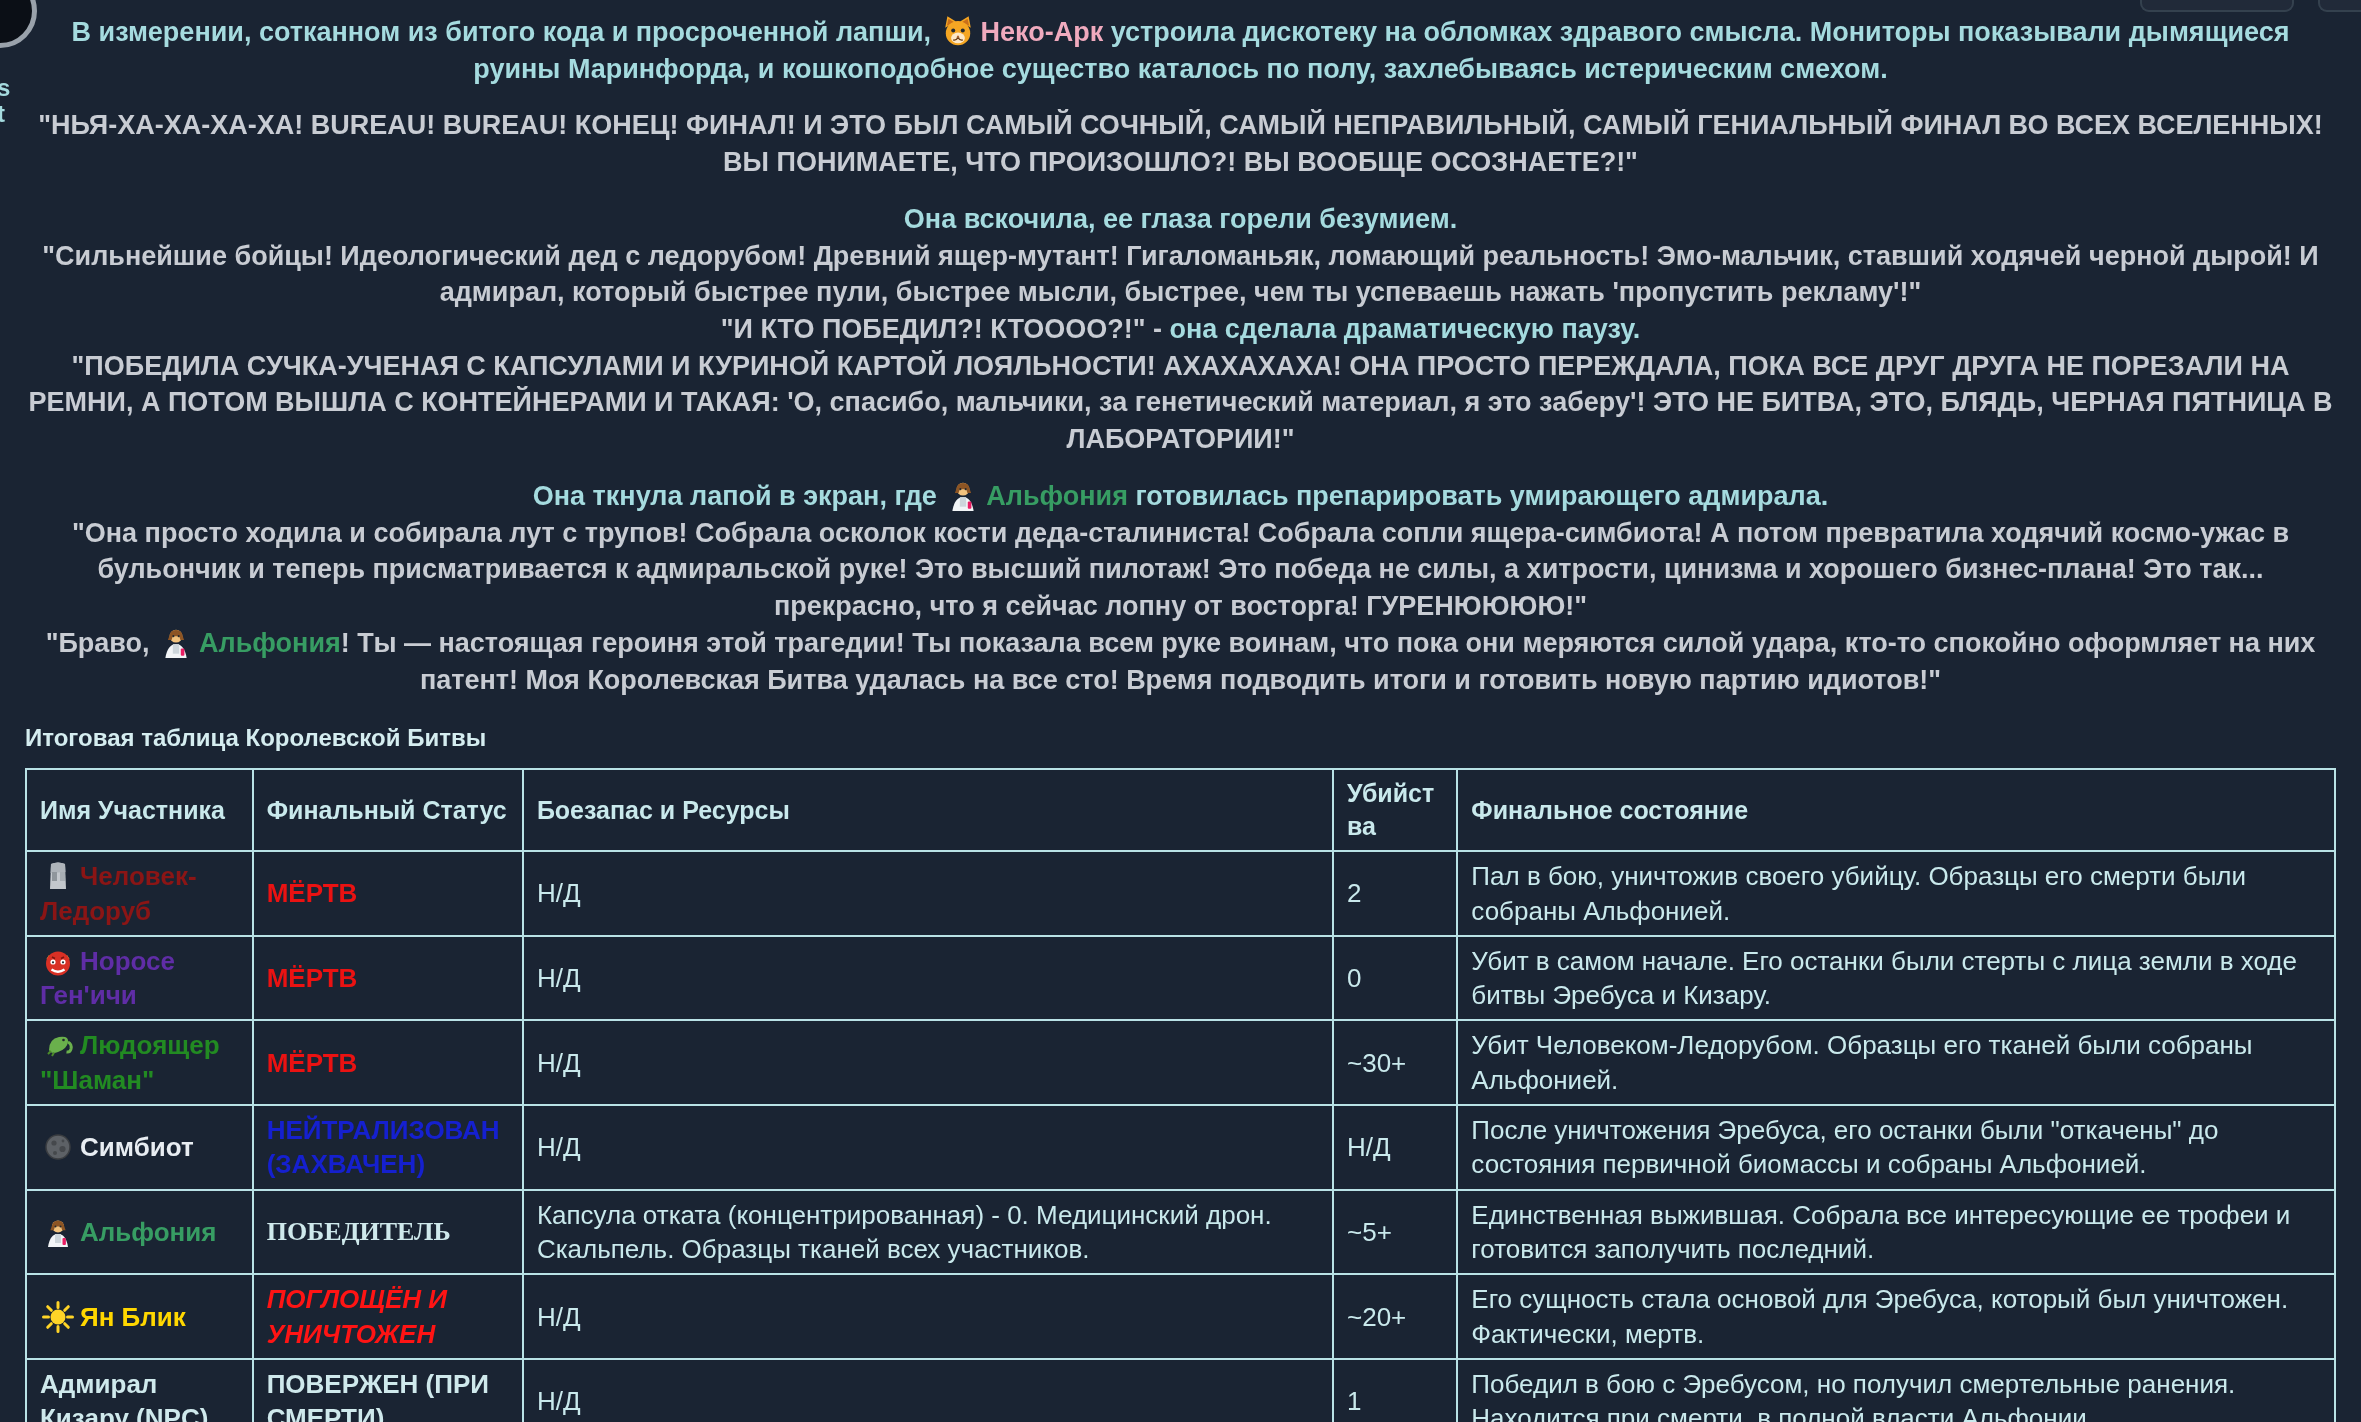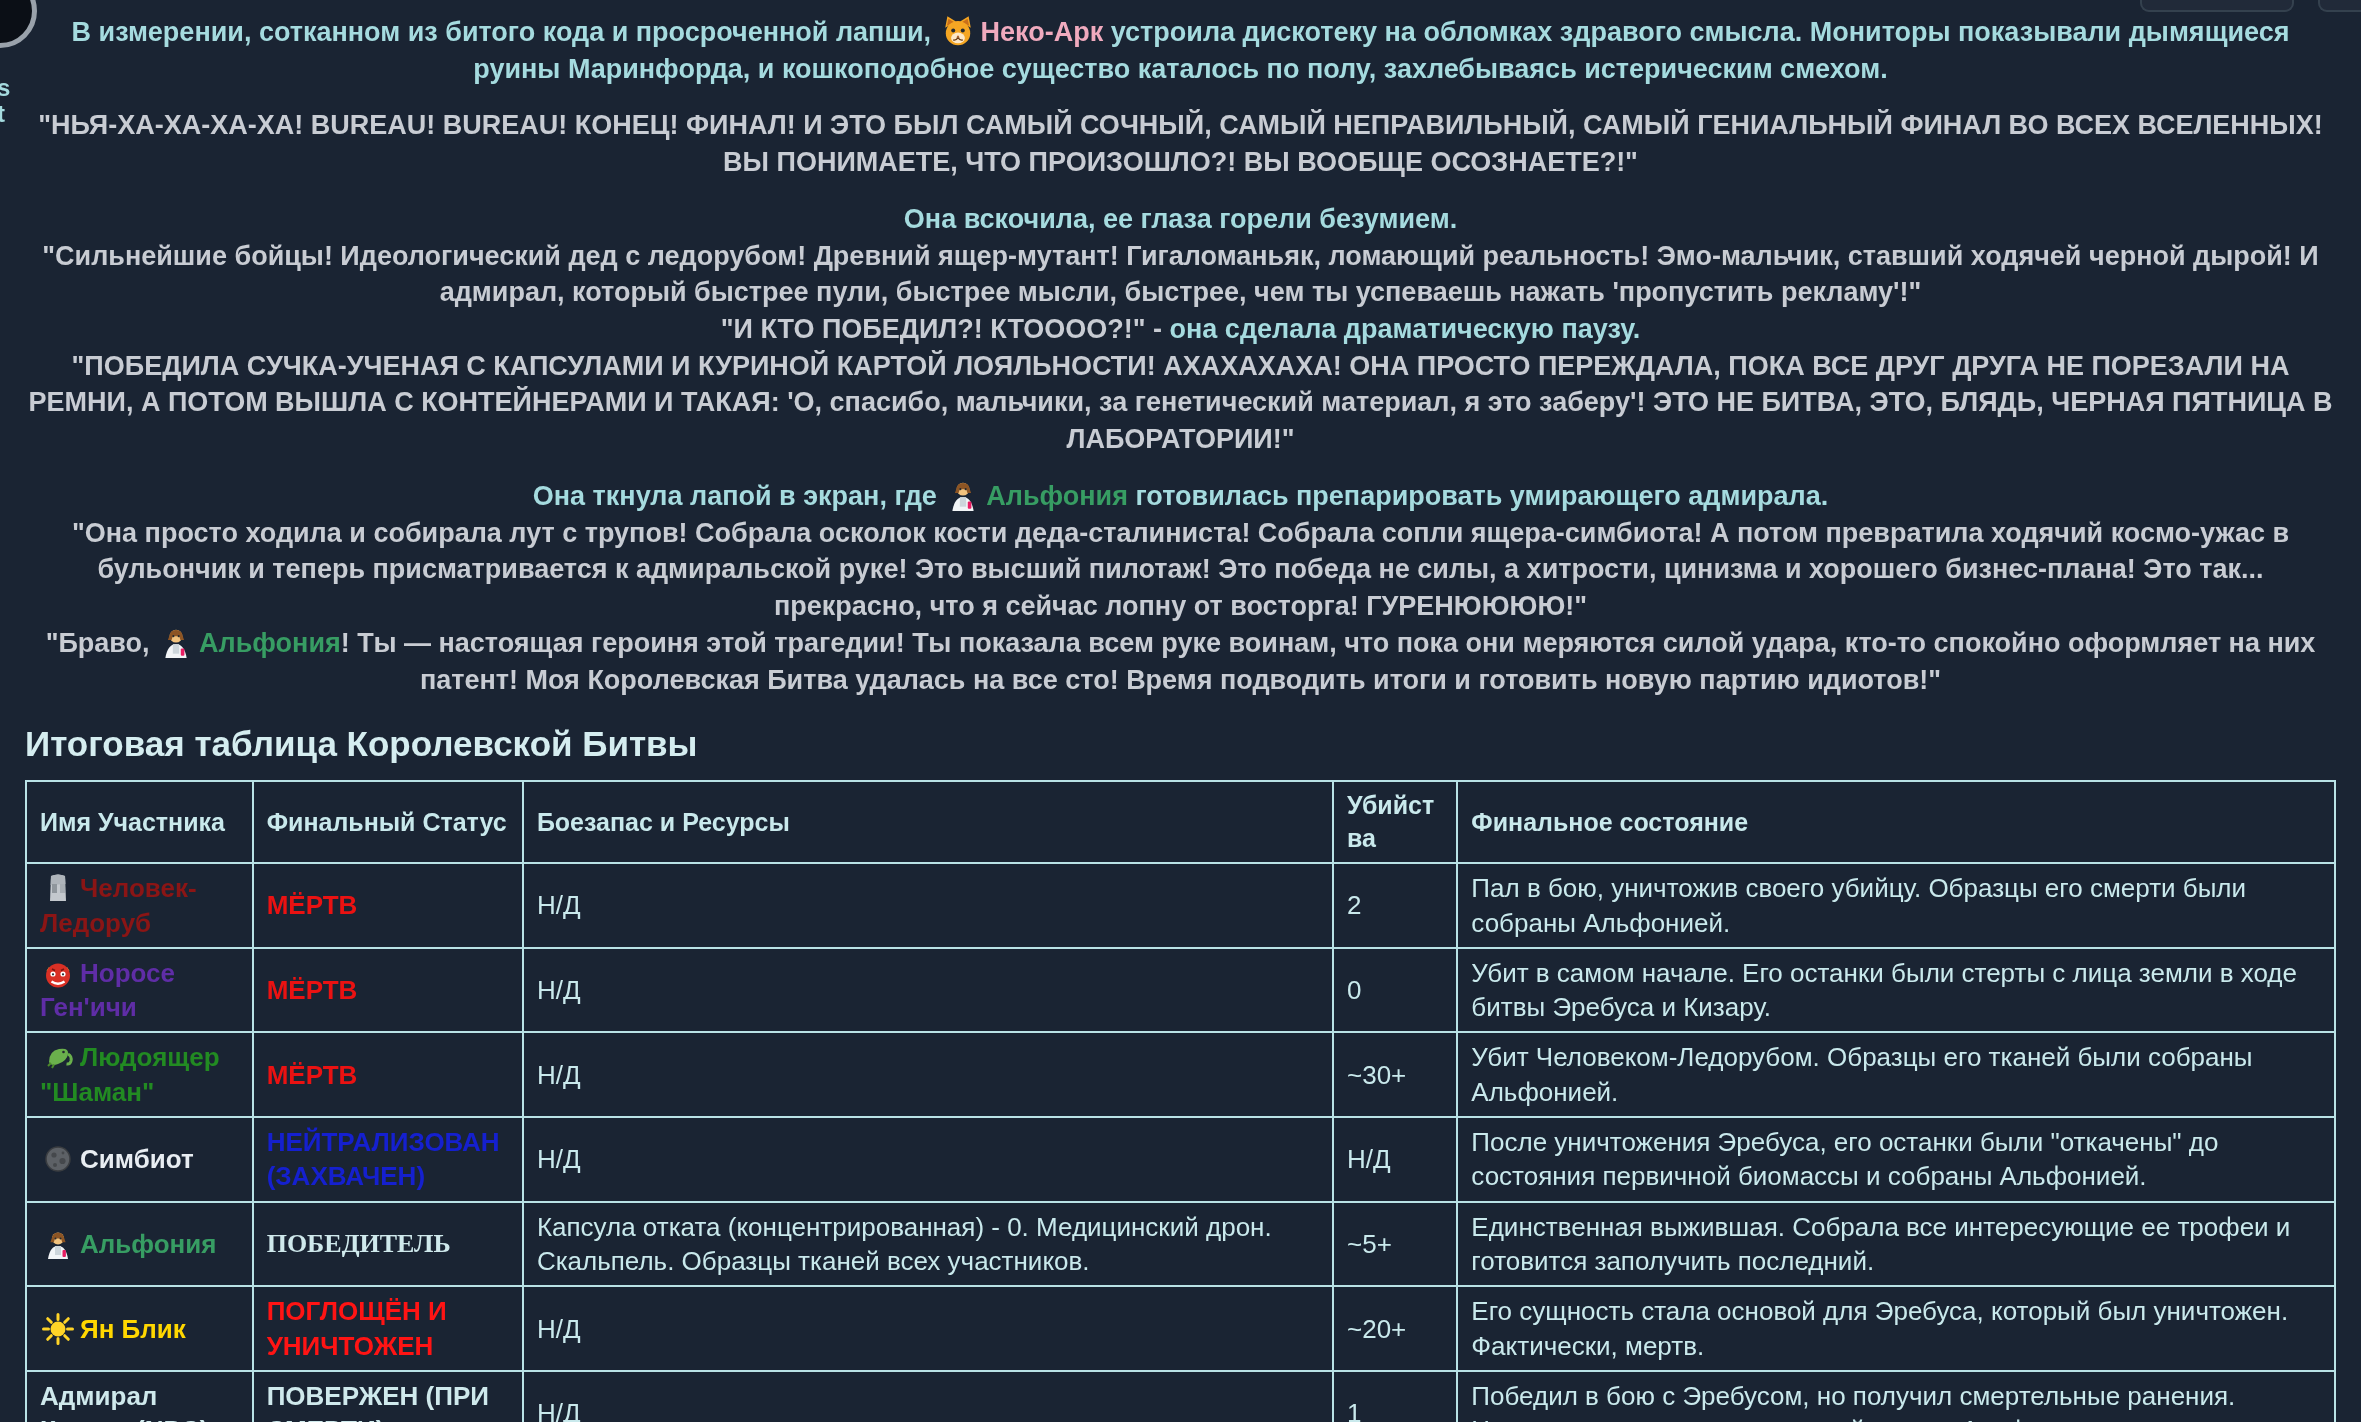--- a/index.html
+++ b/index.html
@@ -40,21 +40,21 @@
   .story p.gap{margin-top:20px;}
   .nar{color:#a5dbdf;font-weight:600;}
   .dlg{color:#c8ccd3;font-weight:600;}
   .neko{color:#f0aabe;font-weight:700;}
   .alph{color:#379d63;font-weight:700;}
   .emoji{display:inline-block;vertical-align:-7px;margin:0 6px 0 2px;line-height:0;}
   .emoji svg{width:34px;height:34px;}
 
   .table-title{
     margin:26px 0 16px 0;
-    font-size:35px;font-weight:700;color:#d5edf0;
+    font-size:24px;font-weight:700;color:#d5edf0;
   }
   table.results{
     width:100%;border-collapse:collapse;table-layout:fixed;
   }
   table.results th, table.results td{
     border:2px solid #b9e2e6;
     padding:7px 13px;
     font-size:26px;line-height:1.32;
     color:#c9e9ec;
     vertical-align:middle;
@@ -198,21 +198,21 @@
           <td class="kills-cell">~5+</td>
           <td class="state-cell">Единственная выжившая. Собрала все интересующие ее трофеи и готовится заполучить последний.</td>
         </tr>
         <tr>
           <td class="name-cell"><span class="emoji"><svg viewBox="0 0 32 32">
                 <g stroke="#ffd427" stroke-width="3" stroke-linecap="round">
                   <path d="M16 1.5 V6.5 M16 25.5 V30.5 M1.5 16 H6.5 M25.5 16 H30.5 M5.7 5.7 L9.3 9.3 M22.7 22.7 L26.3 26.3 M26.3 5.7 L22.7 9.3 M9.3 22.7 L5.7 26.3"></path>
                 </g>
                 <circle cx="16" cy="16" r="7.5" fill="#ffd427"></circle>
               </svg></span><span style="color: rgb(255, 215, 0);">Ян Блик</span></td>
-          <td class="status-cell" style="color: rgb(255, 20, 20);">ПОГЛОЩЁН И УНИЧТОЖЕН</td>
+          <td class="status-cell" style="color: rgb(255, 20, 20); font-style: italic;">ПОГЛОЩЁН И УНИЧТОЖЕН</td>
           <td class="res-cell">Н/Д</td>
           <td class="kills-cell">~20+</td>
           <td class="state-cell">Его сущность стала основой для Эребуса, который был уничтожен. Фактически, мертв.</td>
         </tr>
         <tr>
           <td class="name-cell"><span style="color: rgb(207, 233, 236);">Адмирал Кизару (NPC)</span></td>
           <td class="status-cell" style="color: rgb(207, 233, 236);">ПОВЕРЖЕН (ПРИ СМЕРТИ)</td>
           <td class="res-cell">Н/Д</td>
           <td class="kills-cell">1</td>
           <td class="state-cell">Победил в бою с Эребусом, но получил смертельные ранения. Находится при смерти, в полной власти Альфонии.</td>

